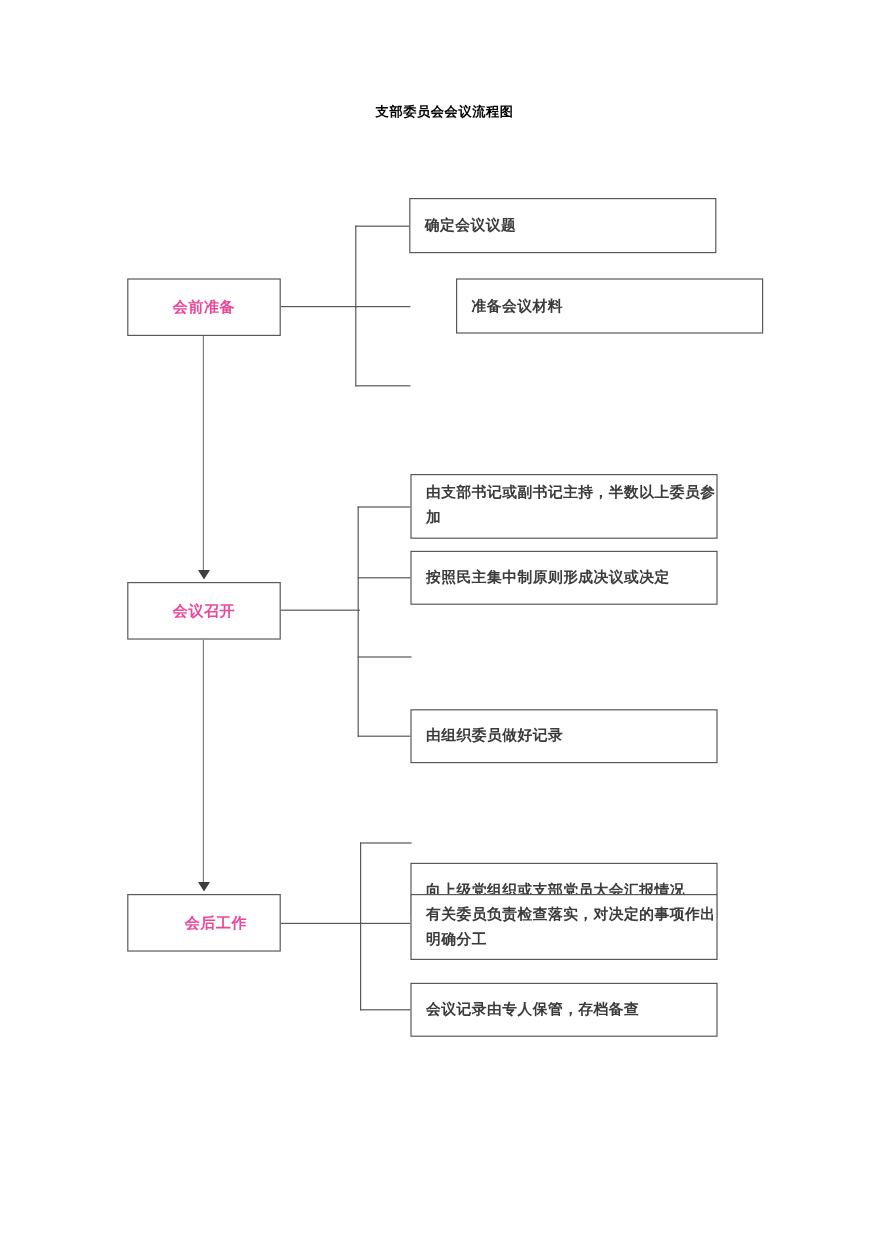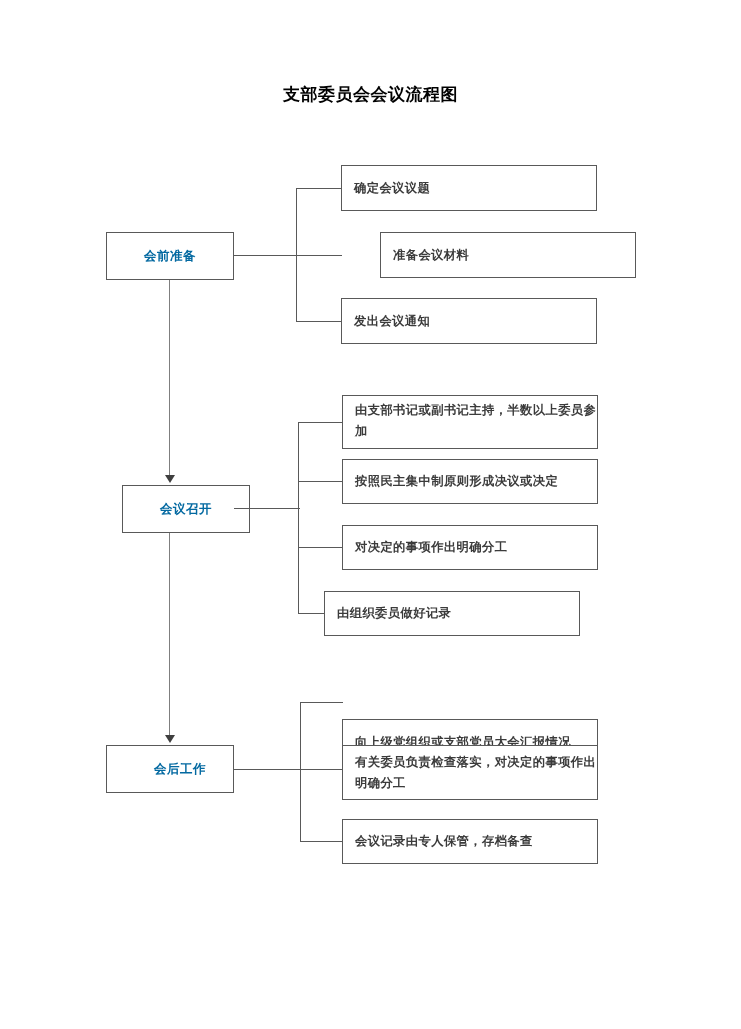--- a/index.html
+++ b/index.html
@@ -16,21 +16,21 @@
     color: #000000;
   }
 
   
   #flow-title {
     position: absolute;
     left: 0;
     top: 84px;
     width: 741px;
     text-align: center;
-    font-size: 17px;
+    font-size: 11px;
     font-weight: bold;
     letter-spacing: 0.5px;
     line-height: 20px;
     color: #000000;
     white-space: nowrap;
   }
 
   
   #diagram {
     position: absolute;
@@ -48,21 +48,21 @@
     border: 1.3px solid #595959;
   }
   .node-stage {
     display: flex;
     align-items: center;
     justify-content: center;
   }
   .node-stage .node-text {
     font-size: 12.5px;
     font-weight: bold;
-    color: #0369a1;
+    color: #ec4899;
     letter-spacing: 0.5px;
     text-align: center;
   }
   .node-task {
     display: flex;
     align-items: center;
   }
   .node-task .node-text {
     font-size: 12.3px;
     font-weight: bold;
@@ -113,49 +113,43 @@
   <div class="edge edge-h" style="left:296px; top:188px; width:46px;"></div>
   <div class="edge edge-h" style="left:296px; top:255px; width:46px;"></div>
   <div class="edge edge-h" style="left:296px; top:321px; width:46px;"></div>
 
   <div class="node node-task" style="left:341px; top:165px; width:256px; height:46px;">
     <span class="node-text">确定会议议题</span>
   </div>
   <div class="node node-task" style="left:341px; top:232px; width:256px; height:46px;margin-left:39px;">
     <span class="node-text">准备会议材料</span>
   </div>
-  <div class="node node-task" style="left:341px; top:298px; width:256px; height:46px;">
-    <span class="node-text">发出会议通知</span>
-  </div>
 
   <div class="edge edge-flow" style="left:169px; top:280px; height:197px;"></div>
   <div class="arrow-head" style="left:165px; top:475px;"></div>
 
-  <div class="node node-stage" style="left:106px; top:485px; width:128px; height:48px;margin-left:16px;">
+  <div class="node node-stage" style="left:106px; top:485px; width:128px; height:48px;">
     <span class="node-text">会议召开</span>
   </div>
 
   <div class="edge edge-h" style="left:234px; top:508px; width:66px;"></div>
   <div class="edge edge-v" style="left:298px; top:422px; height:192px;"></div>
 
   <div class="edge edge-h" style="left:298px; top:422px; width:45px;"></div>
   <div class="edge edge-h" style="left:298px; top:481px; width:45px;"></div>
   <div class="edge edge-h" style="left:298px; top:547px; width:45px;"></div>
   <div class="edge edge-h" style="left:298px; top:613px; width:45px;"></div>
 
   <div class="node node-task" style="left:342px; top:395px; width:256px; height:54px;font-family:Liberation Mono, monospace;">
     <span class="node-text">由支部书记或副书记主持，半数以上委员参加</span>
   </div>
   <div class="node node-task" style="left:342px; top:459px; width:256px; height:45px;">
     <span class="node-text">按照民主集中制原则形成决议或决定</span>
   </div>
-  <div class="node node-task" style="left:342px; top:525px; width:256px; height:45px;">
-    <span class="node-text">对决定的事项作出明确分工</span>
-  </div>
-  <div class="node node-task" style="left:324px; top:591px; width:256px; height:45px;">
+  <div class="node node-task" style="left:342px; top:591px; width:256px; height:45px;">
     <span class="node-text">由组织委员做好记录</span>
   </div>
 
   <div class="edge edge-flow" style="left:169px; top:533px; height:204px;"></div>
   <div class="arrow-head" style="left:165px; top:735px;"></div>
 
   <div class="node node-stage" style="left:106px; top:745px; width:128px; height:48px;padding-left:20px;">
     <span class="node-text">会后工作</span>
   </div>
 

